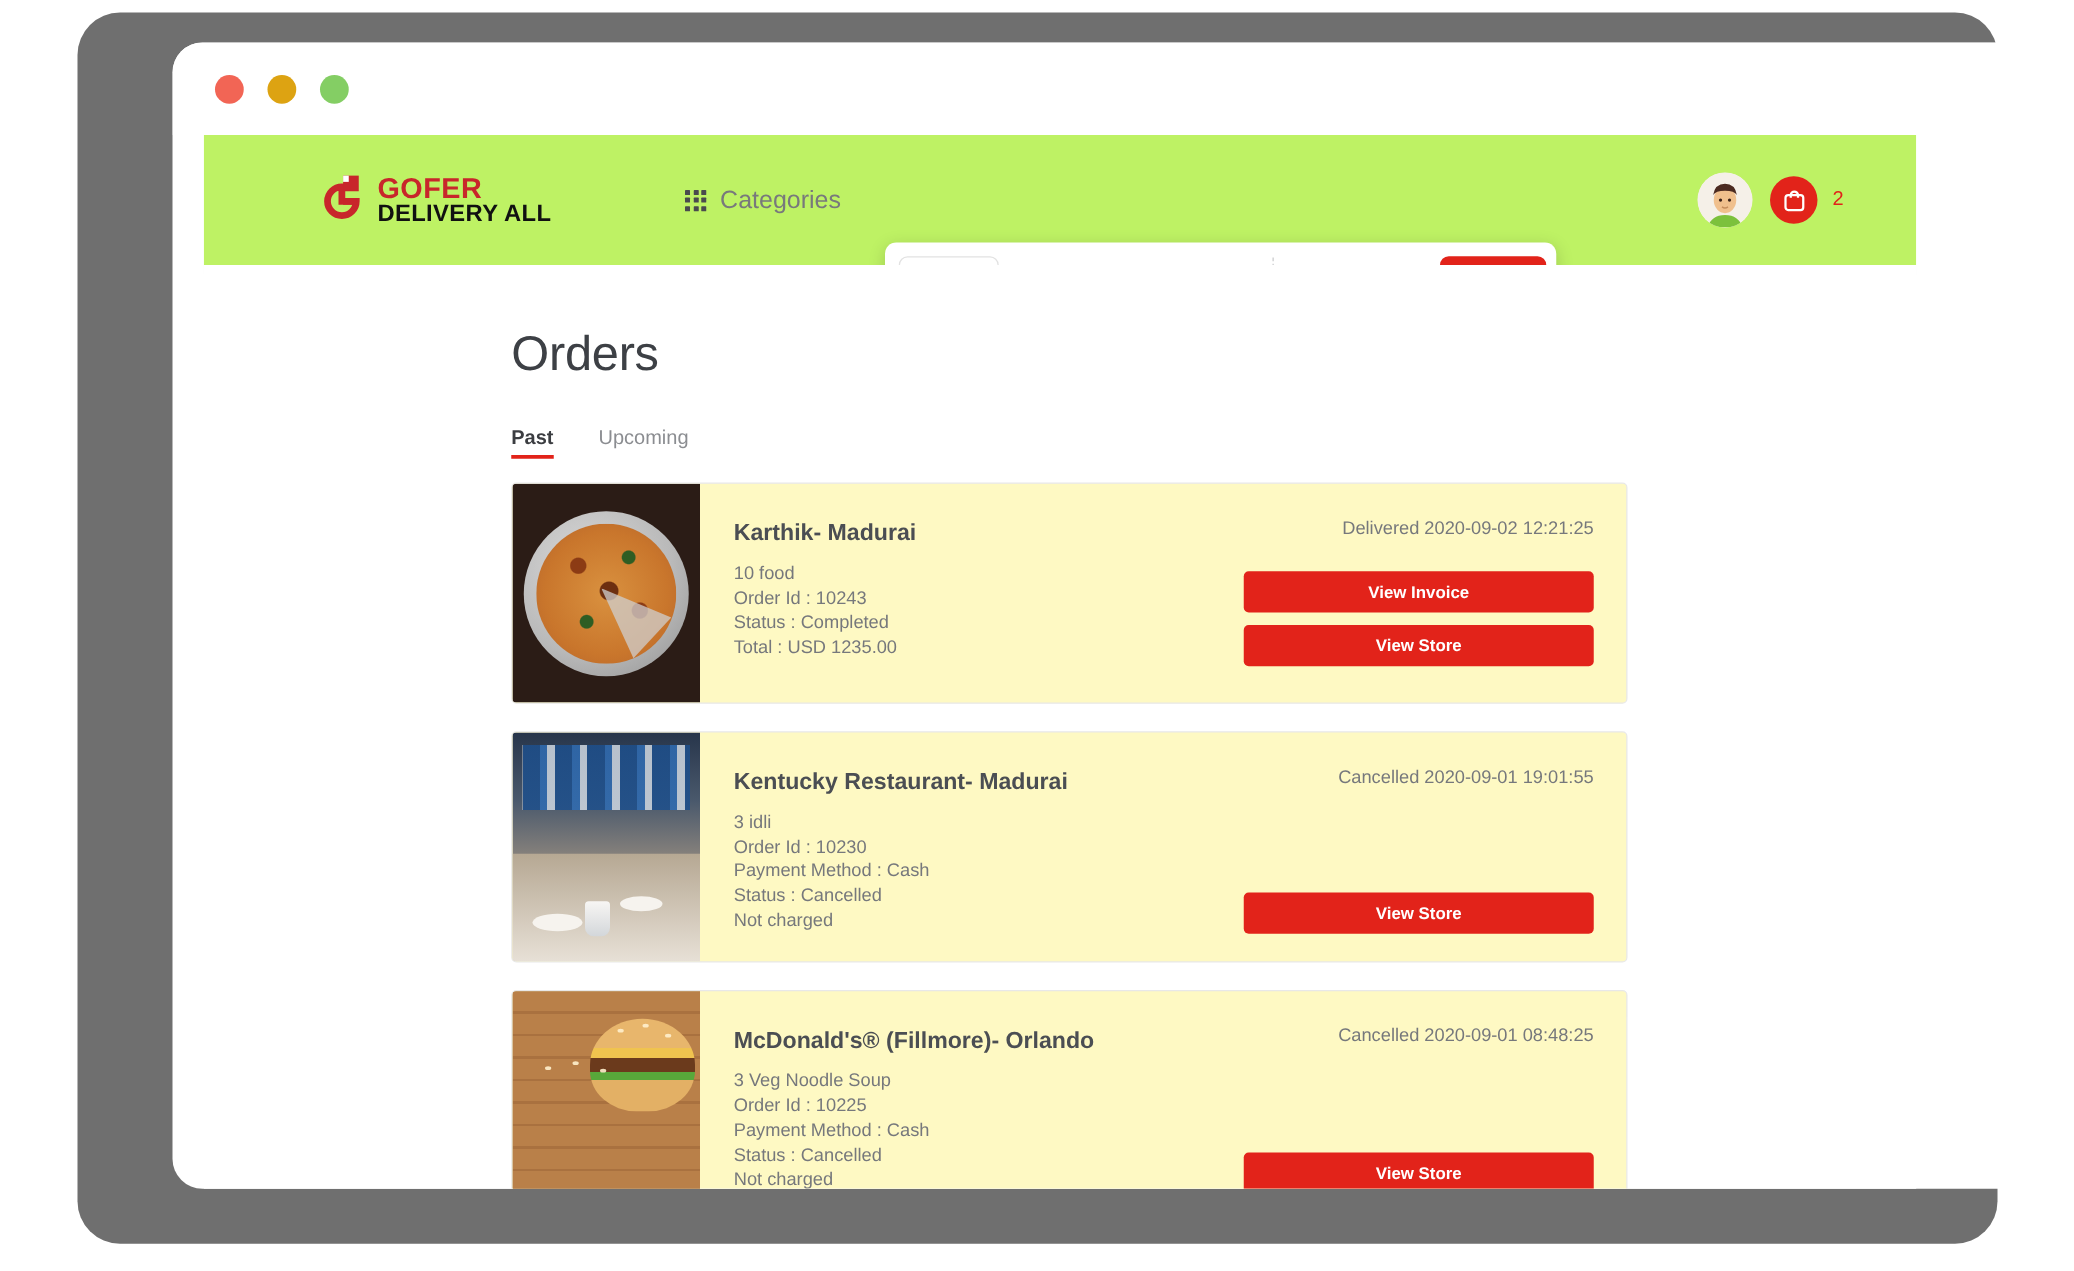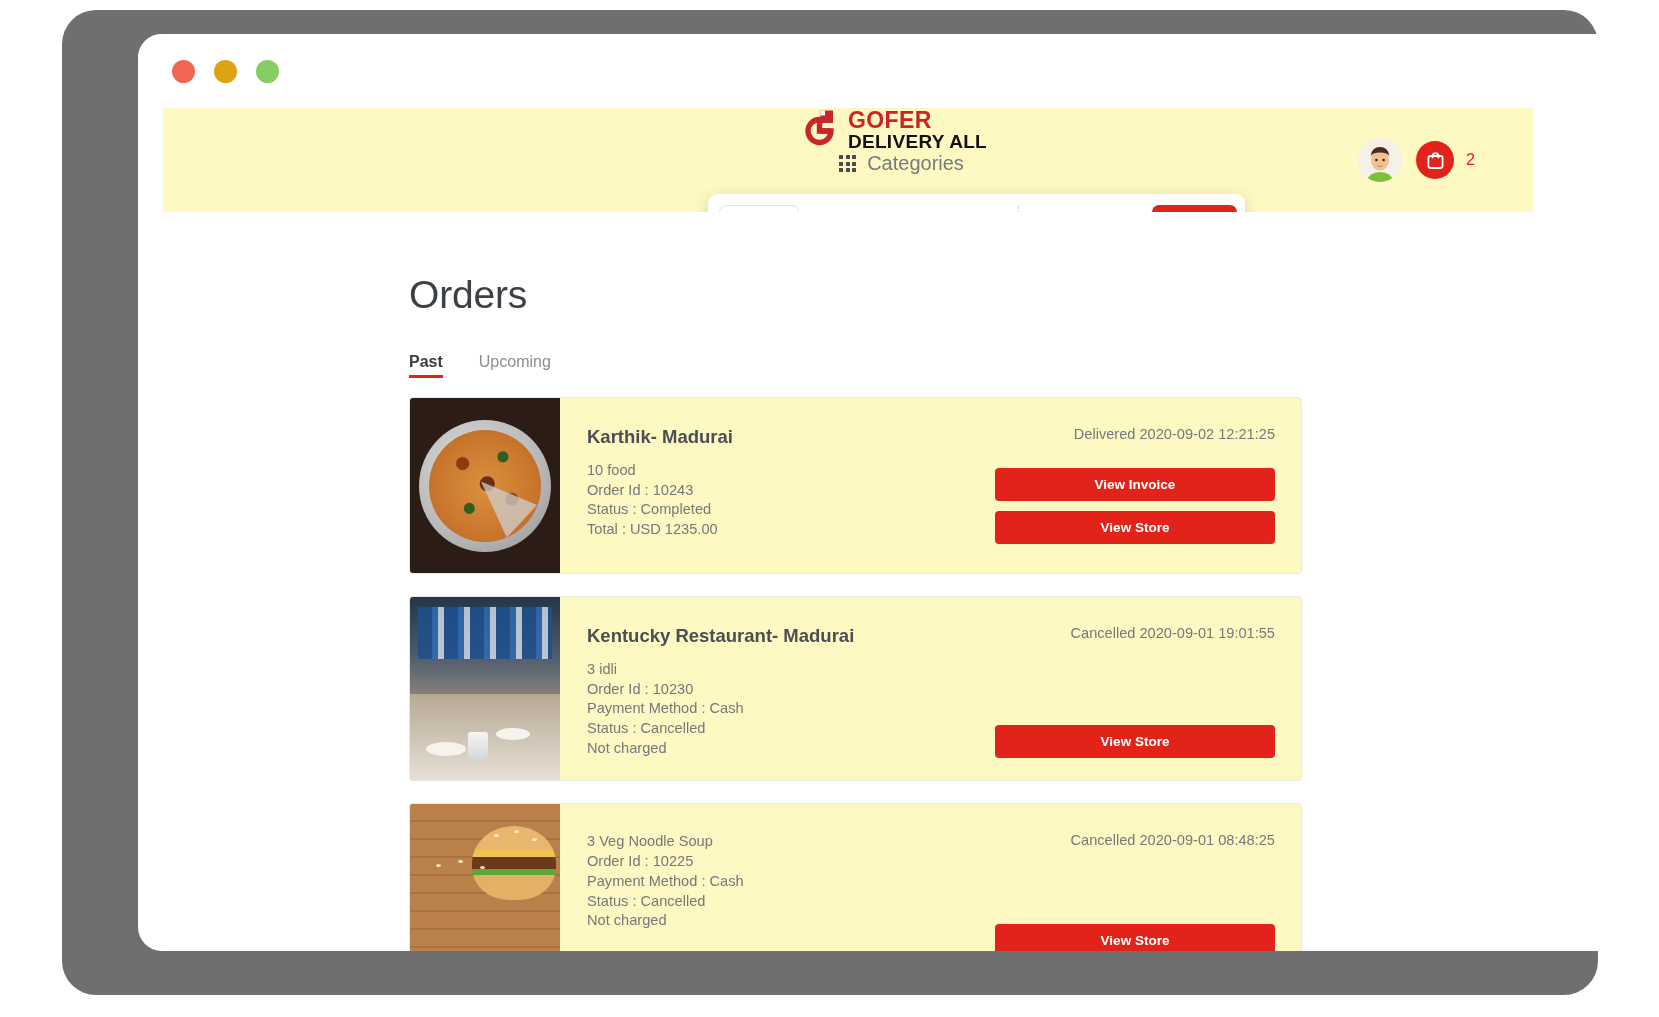--- a/index.html
+++ b/index.html
@@ -49,22 +49,22 @@
     left: 25px; top: 74px;
     width: 1370px; height: 843px;
     background: #ffffff;
     overflow: hidden;
   }
 
   
   .site-header {
     position: relative;
     height: 104px;
-    background: #fef9c3;
-    display: flex; align-items: center; flex-direction: column;
+    background: #bef264;
+    display: flex; align-items: center;
   }
   .header-shadow {
     position: absolute; left: 0; top: 104px;
     width: 100%; height: 14px;
     background: linear-gradient(to bottom, rgba(0,0,0,0.07), rgba(0,0,0,0));
     pointer-events: none;
   }
   .logo-block {
     display: flex; align-items: center;
     margin-left: 90px; gap: 9px;
@@ -169,21 +169,20 @@
     position: relative;
     background: #ffffff;
     padding-left: 246px;
     padding-top: 50px;
     height: 739px;
   }
   .page-title {
     font-size: 39px; font-weight: 400;
     color: #3d4045;
     letter-spacing: -0.2px;
-    margin-top: 11px;
   }
   .tabs {
     display: flex; align-items: flex-end; gap: 36px;
     margin-top: 36px;
   }
   .tab {
     font-size: 16px; color: #8b8d91;
     padding-bottom: 7px; cursor: pointer;
     position: relative;
   }
@@ -468,20 +467,21 @@
               <span class="b2"></span>
               <span class="seed" style="left:84px;top:30px"></span>
               <span class="seed" style="left:104px;top:26px"></span>
               <span class="seed" style="left:122px;top:34px"></span>
               <span class="seed" style="left:26px;top:60px"></span>
               <span class="seed" style="left:48px;top:56px"></span>
               <span class="seed" style="left:70px;top:62px"></span>
             </div>
             <div class="order-body">
               <div class="order-info">
+                <div class="order-store">McDonald's® (Fillmore)- Orlando</div>
                 <div class="order-line">3 Veg Noodle Soup</div>
                 <div class="order-line">Order Id : 10225</div>
                 <div class="order-line">Payment Method : Cash</div>
                 <div class="order-line">Status : Cancelled</div>
                 <div class="order-line">Not charged</div>
               </div>
               <div class="order-side">
                 <div class="order-status-time">Cancelled 2020-09-01 08:48:25</div>
                 <div class="order-actions bottom">
                   <button class="btn-red">View Store</button>

